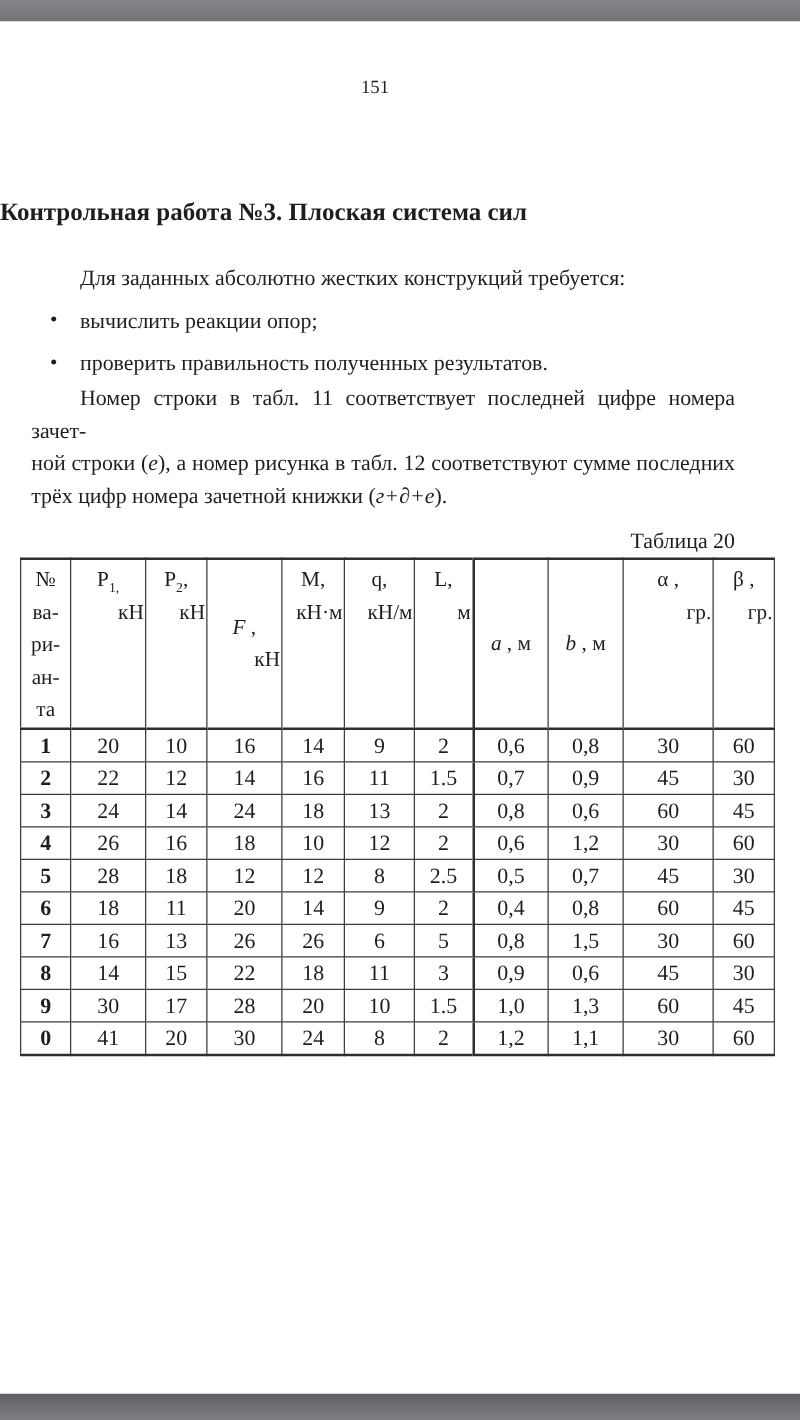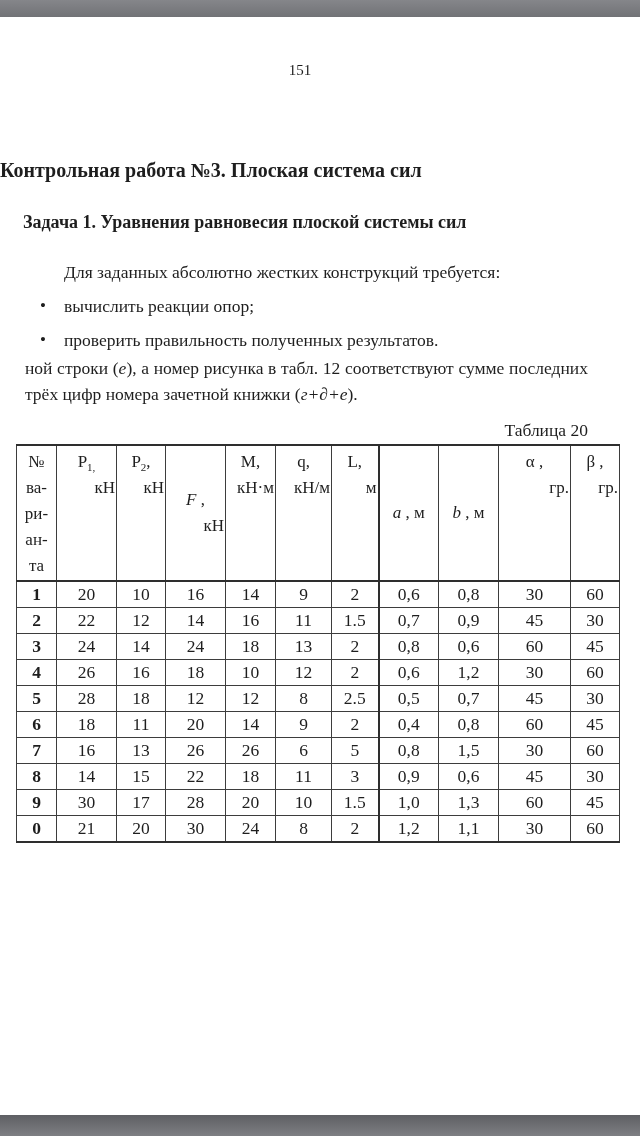--- a/index.html
+++ b/index.html
@@ -54,35 +54,35 @@
 <body>
 
 <div class="bar-top"></div>
 
 <div class="page">
 
   <div class="page-number">151</div>
 
   <div class="doc-title">Контрольная работа №3. Плоская система сил</div>
 
-  <div class="task-heading">Задача 1. Уравнения равновесия плоской системы сил</div>
 
   <div class="intro body-text">Для заданных абсолютно жестких конструкций требуется:</div>
 
   <div class="bullet-row body-text">
     <span class="bullet-dot">•</span>
     <span>вычислить реакции опор;</span>
   </div>
   <div class="bullet-row body-text">
     <span class="bullet-dot">•</span>
     <span>проверить правильность полученных результатов.</span>
   </div>
 
 
   <div class="para2 body-text">
+    <div class="jline l1">Номер строки в табл. 11 соответствует последней цифре номера зачет-</div>
     <div class="jline"><span>ной строки (</span><span class="it">е</span><span>), а номер рисунка в табл. 12 соответствуют сумме последних</span></div>
     <div><span>трёх цифр номера зачетной книжки (</span><span class="it">г+∂+е</span><span>).</span></div>
   </div>
 
   <div class="table-caption">Таблица 20</div>
 
   <table>
     <colgroup>
       <col style="width:40px">
         <col style="width:60px">
@@ -228,21 +228,21 @@
           <td>20</td>
           <td>10</td>
           <td>1.5</td>
           <td>1,0</td>
           <td>1,3</td>
           <td>60</td>
           <td>45</td>
         </tr>
         <tr>
           <td class="c0">0</td>
-          <td>21</td>
+          <td>41</td>
           <td>20</td>
           <td>30</td>
           <td>24</td>
           <td>8</td>
           <td>2</td>
           <td>1,2</td>
           <td>1,1</td>
           <td>30</td>
           <td>60</td>
         </tr>

